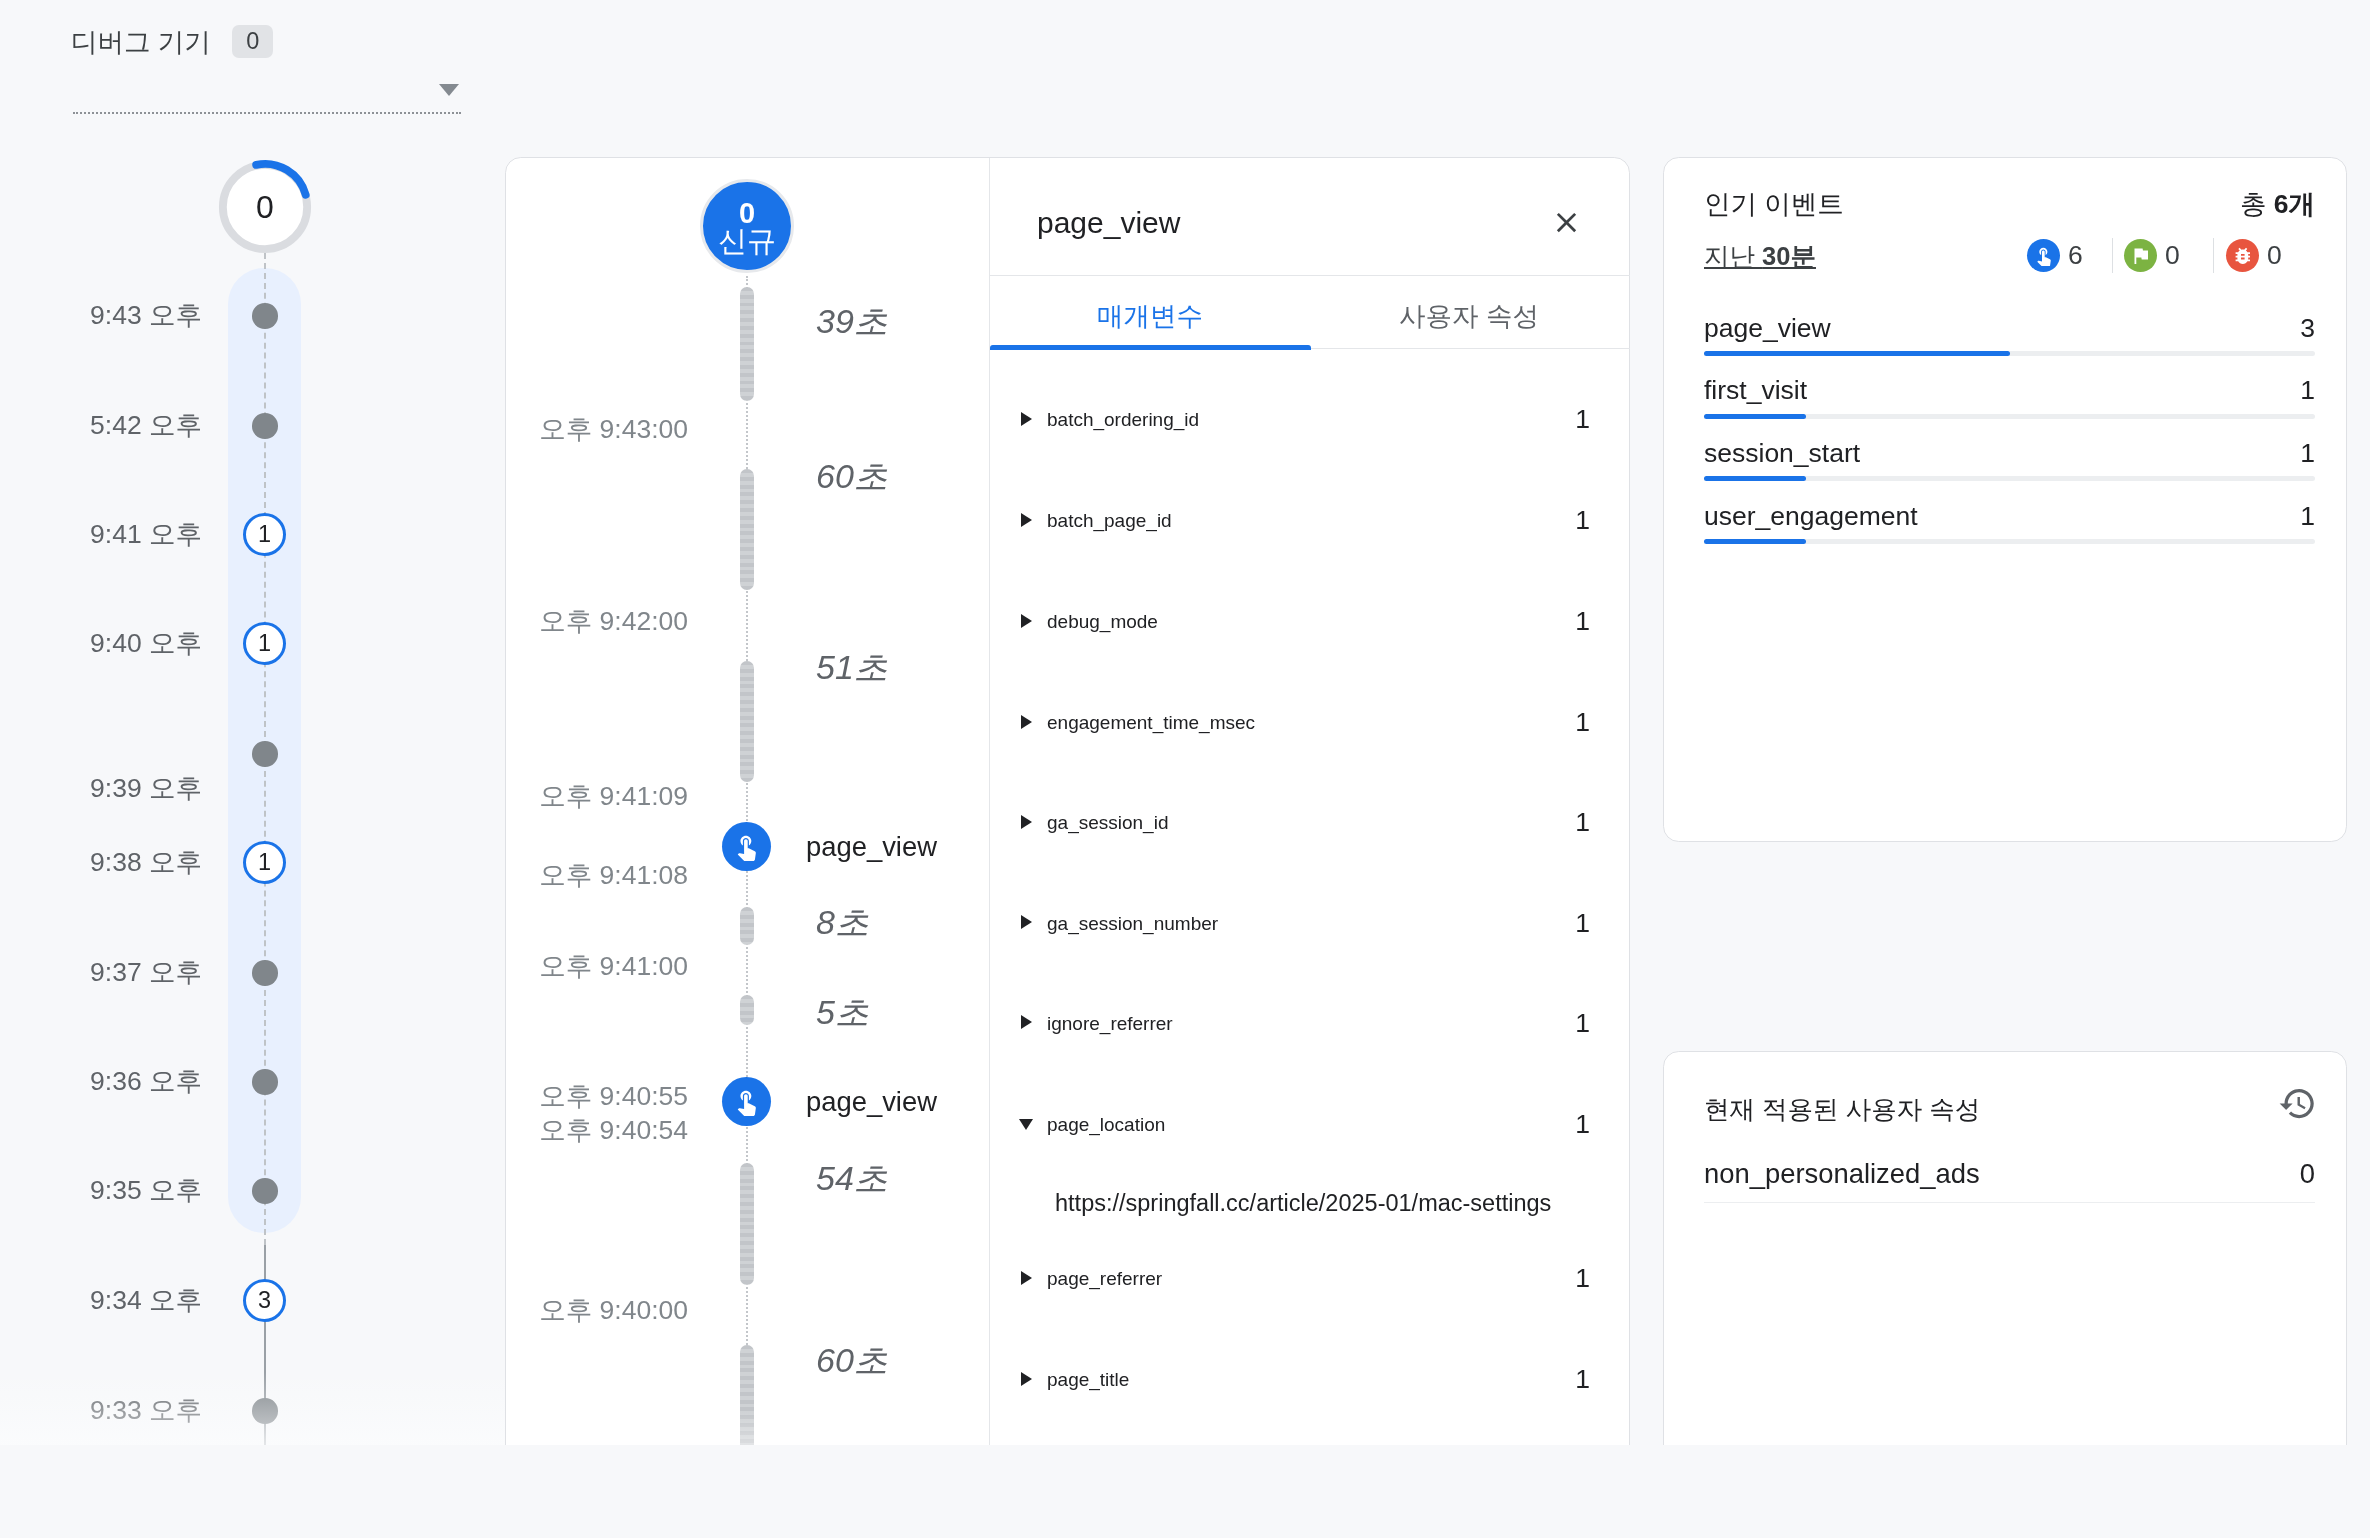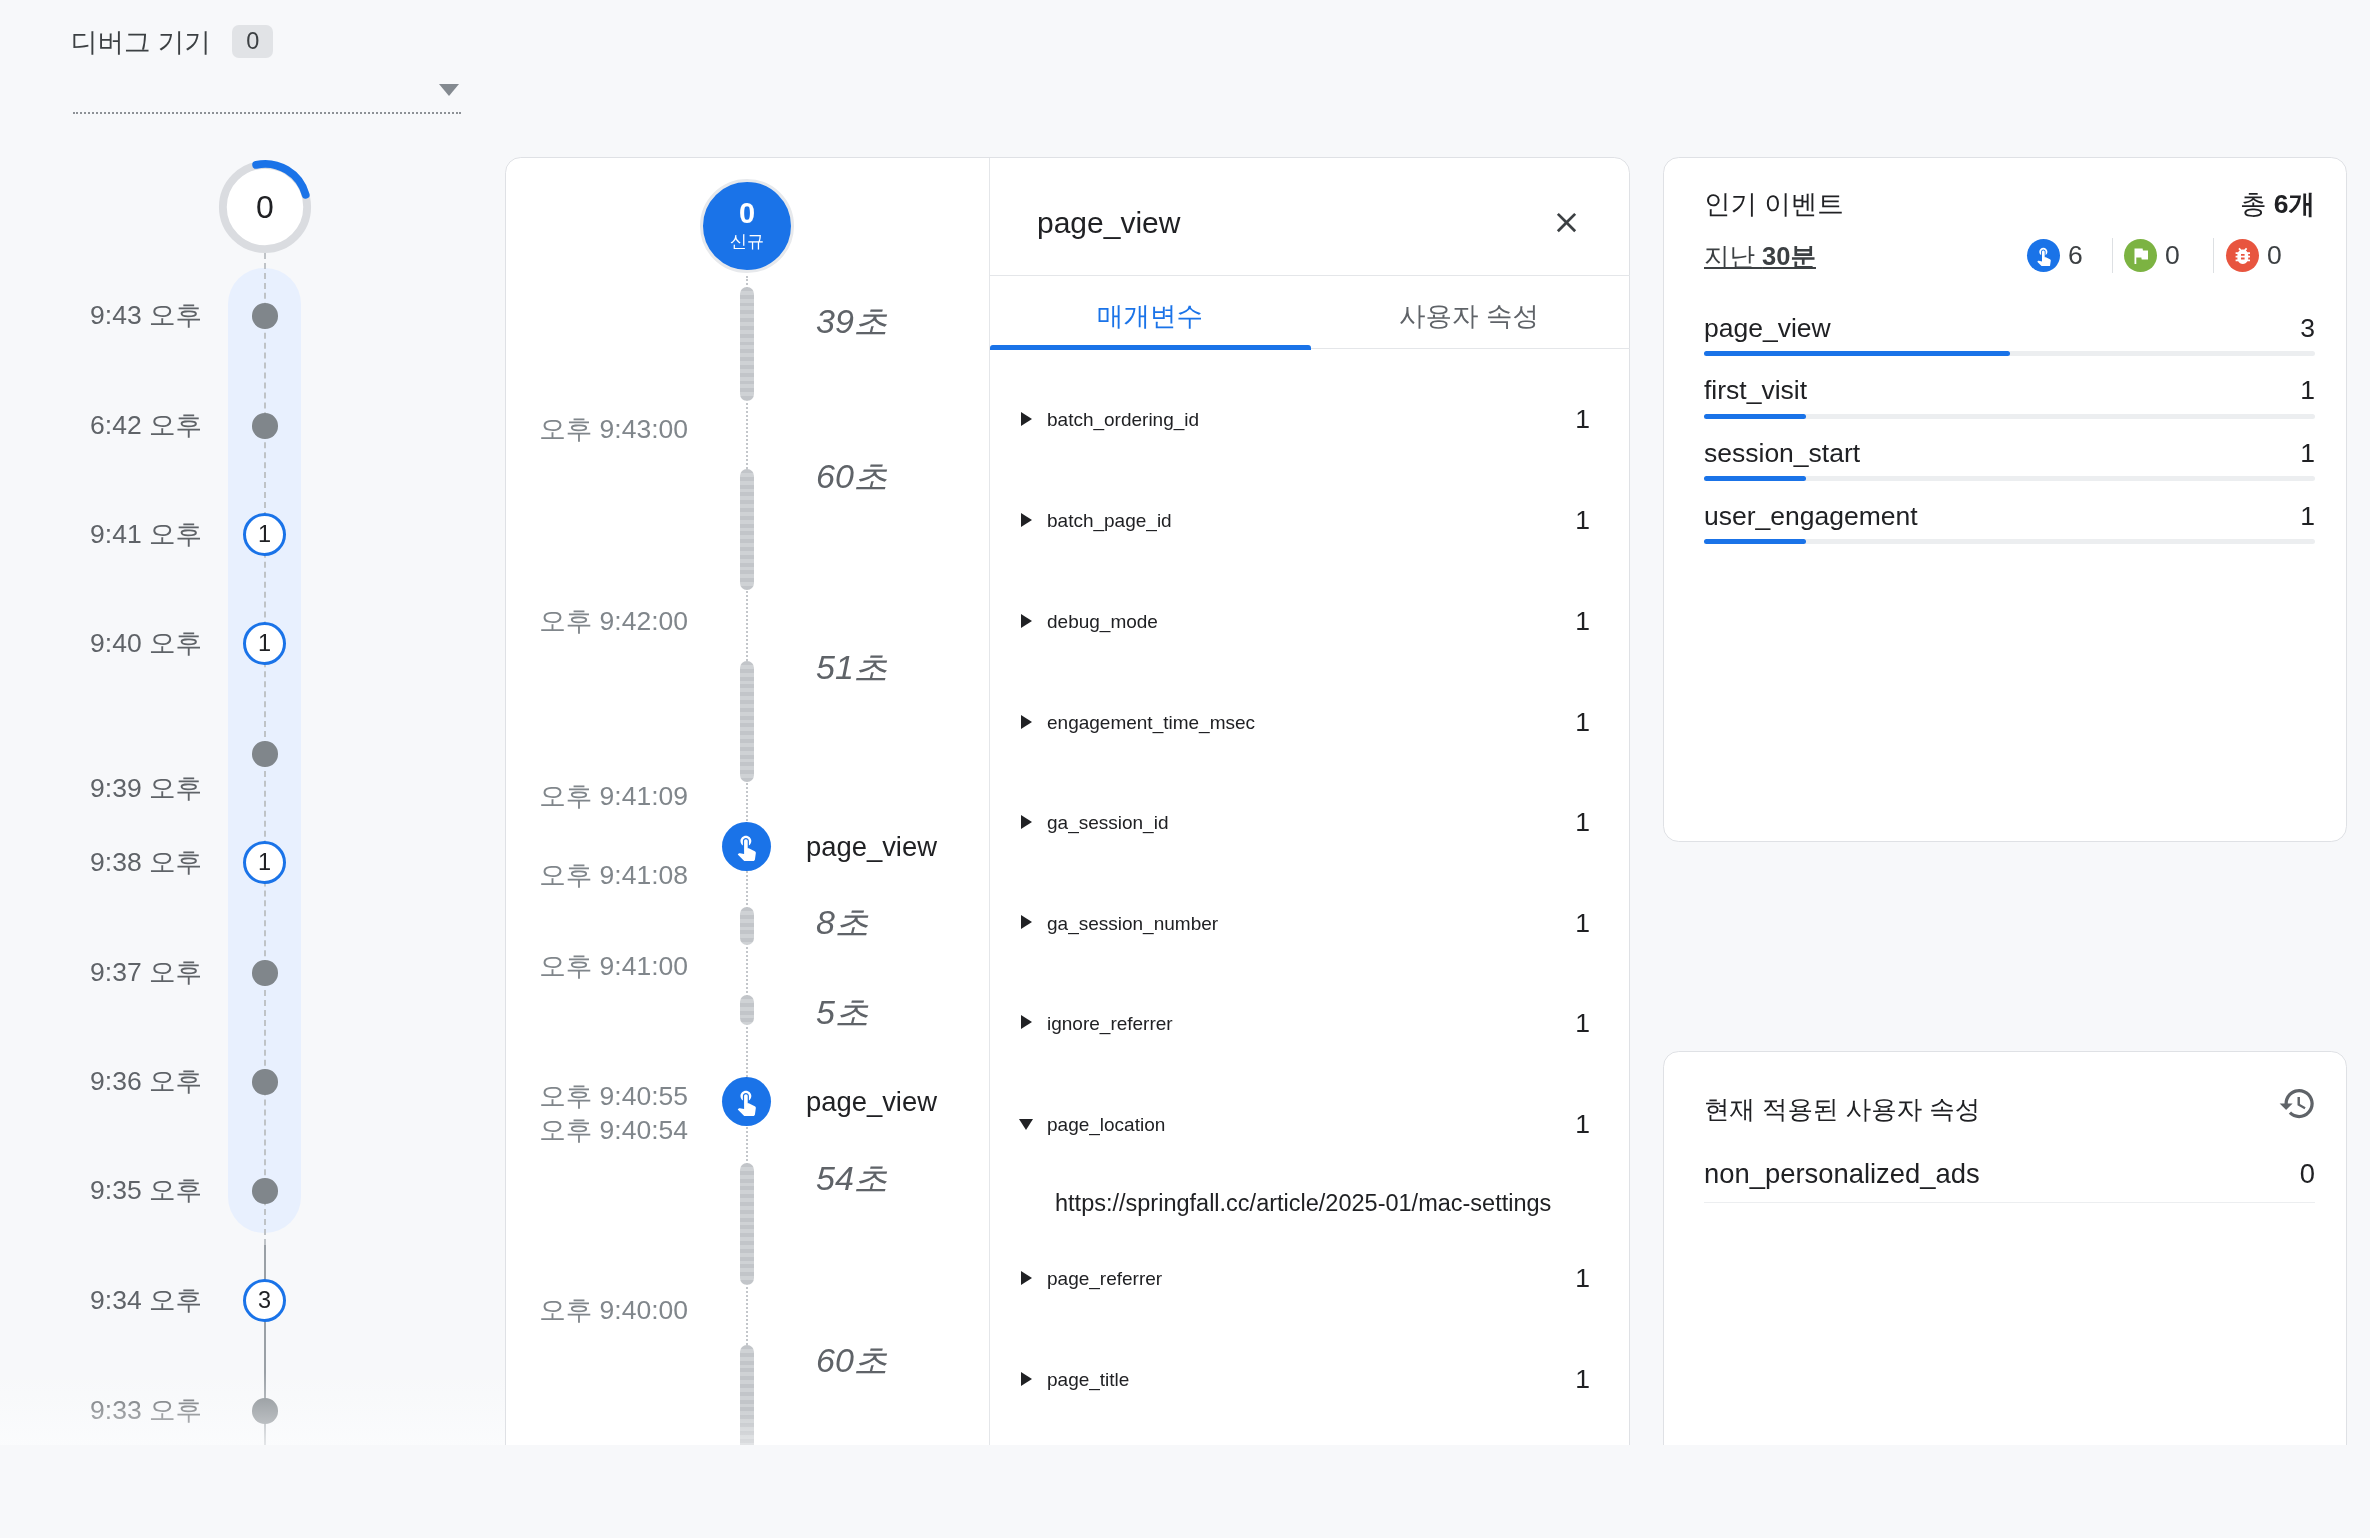--- a/index.html
+++ b/index.html
@@ -37,21 +37,21 @@
   .card{position:absolute;background:#fff;border:1px solid #dfe1e5;border-radius:15.7px;}
   .session-card{left:505px;top:157px;width:1125px;height:1358px;}
   .top-events-card{left:1663px;top:157px;width:684px;height:685px;}
   .user-props-card{left:1663px;top:1051px;width:684px;height:467px;}
 
   
   .new-badge{position:absolute;left:700px;top:179px;width:94px;height:94px;border-radius:50%;
     background:#1a73e8;border:3.9px solid #e7e9ec;display:flex;flex-direction:column;align-items:center;justify-content:center;
     color:#fff;z-index:4;cursor:pointer;}
   .nb-num{font-size:29px;font-weight:bold;line-height:31px;}
-  .nb-label{font-size:17px;line-height:25.5px;}
+  .nb-label{font-size:29px;line-height:25.5px;}
   .sline{position:absolute;left:746px;top:276px;height:1213px;width:0;border-left:2px dotted #c3c6ca;z-index:1;}
   .s-bar{position:absolute;left:740px;width:13.7px;border-radius:6.9px;z-index:2;
     background-image:repeating-linear-gradient(to bottom,#c2c5c9 0 3.9px,#cfd2d5 3.9px 7.8px);}
   .s-dur{position:absolute;left:816px;height:33px;line-height:33px;font-size:34px;font-style:italic;color:#5f6368;}
   .s-time{position:absolute;left:519px;width:169px;height:33px;line-height:33px;text-align:right;
     font-size:26.5px;color:#80868b;}
   .s-event-ic{position:absolute;left:722px;width:49px;height:49px;border-radius:50%;background:#1a73e8;
     display:flex;align-items:center;justify-content:center;z-index:3;cursor:pointer;}
   .s-event-ic svg{width:29px;height:29px;}
   .s-event-name{position:absolute;left:806px;height:37px;line-height:37px;font-size:27.4px;color:#202124;cursor:pointer;}
@@ -128,21 +128,21 @@
     <svg width="98" height="98" viewBox="0 0 100 100">
       <circle cx="50" cy="50" r="43" fill="#ffffff" stroke="#dadce0" stroke-width="8"></circle>
       <path d="M 41 7 A 43 43 0 0 1 91.5 37.5" fill="none" stroke="#1a73e8" stroke-width="8" stroke-linecap="round"></path>
     </svg>
     <div class="sum-num">0</div>
   </div>
 
   <div id="minute-rows">
       <div class="m-time" style="top: 299px;">9:43 오후</div>
       <div class="m-dot" style="top: 303px;"></div>
-      <div class="m-time" style="top: 409px;">6:42 오후</div>
+      <div class="m-time" style="top: 409px;">5:42 오후</div>
       <div class="m-dot" style="top: 413px;"></div>
       <div class="m-time" style="top: 518px;">9:41 오후</div>
       <div class="m-badge" style="top: 513px;">1</div>
       <div class="m-time" style="top: 627px;">9:40 오후</div>
       <div class="m-badge" style="top: 622px;">1</div>
       <div class="m-time" style="top: 772px;">9:39 오후</div>
       <div class="m-dot" style="top: 741px;"></div>
       <div class="m-time" style="top: 846px;">9:38 오후</div>
       <div class="m-badge" style="top: 841px;">1</div>
       <div class="m-time" style="top: 956px;">9:37 오후</div>

